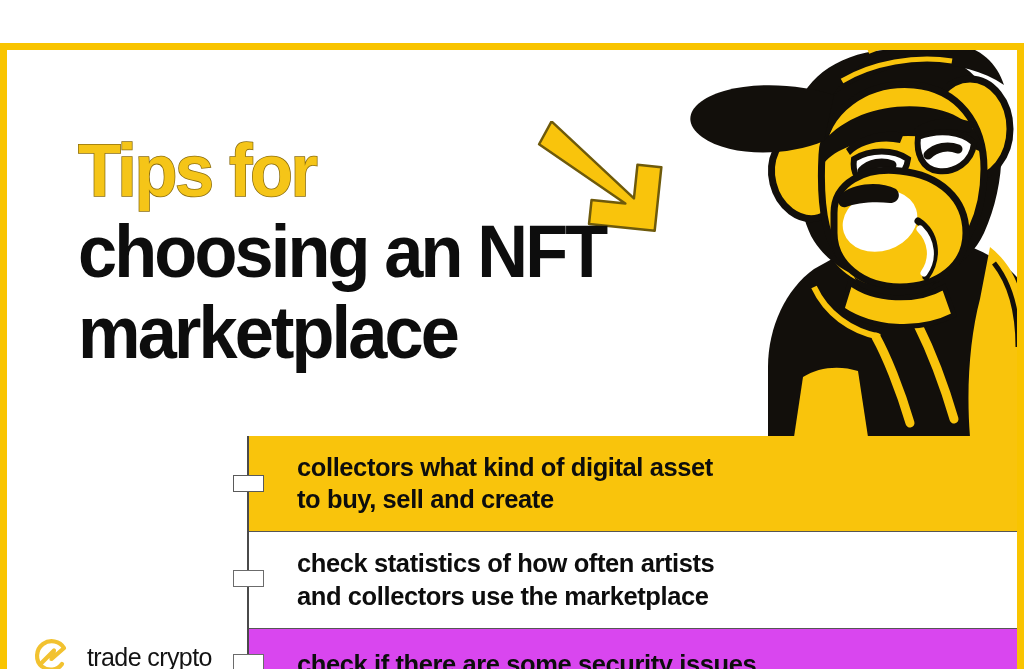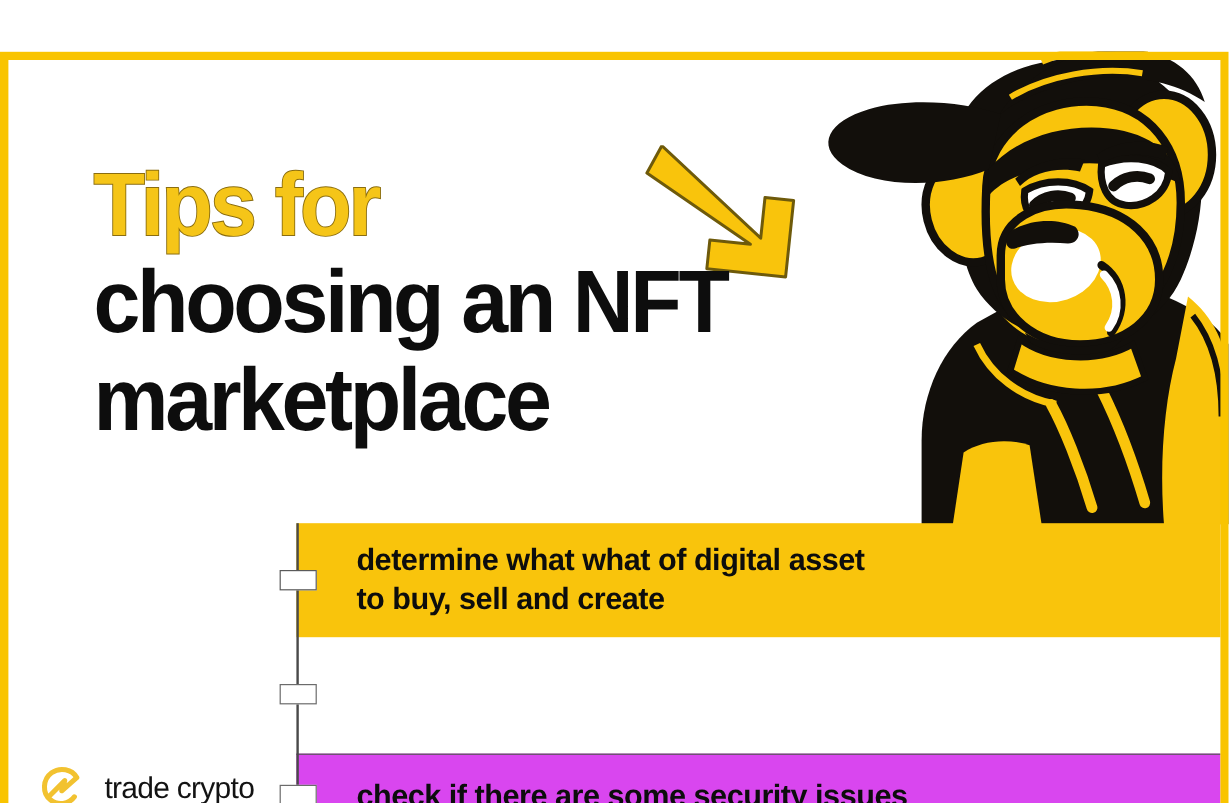--- a/index.html
+++ b/index.html
@@ -240,24 +240,28 @@
   <div class="headline">
     <div class="line-tips">Tips for</div>
     <div class="line-main">choosing an NFT</div>
     <div class="line-main">marketplace</div>
   </div>
 
   <div class="checklist">
     <div class="vline"></div>
 
     <div class="row row-0">
-      <div class="row-text">determine what what of digital asset
+      <div class="row-text">collectors what kind of digital asset
 to buy, sell and create</div>
     </div>
 
+    <div class="row row-1">
+      <div class="row-text">check statistics of how often artists
+and collectors use the marketplace</div>
+    </div>
 
     <div class="row row-2">
       <div class="row-text">check if there are some security issues</div>
     </div>
 
     <div class="checkbox cb-0"></div>
     <div class="checkbox cb-1"></div>
     <div class="checkbox cb-2"></div>
   </div>
 

